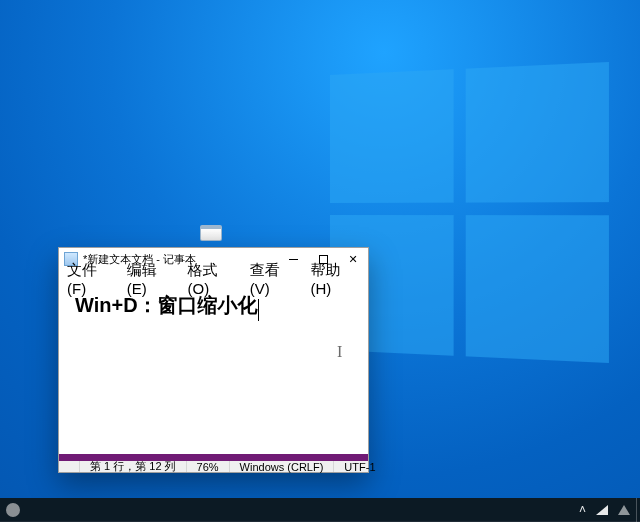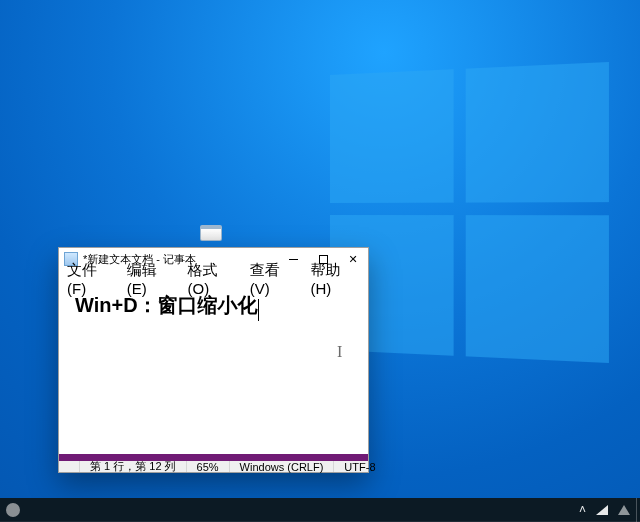--- a/index.html
+++ b/index.html
@@ -197,23 +197,23 @@
     <span class="menu-item">格式(O)</span>
     <span class="menu-item">查看(V)</span>
     <span class="menu-item">帮助(H)</span>
   </div>
 
   <div class="editor"><span>Win+D：窗口缩小化</span><span class="caret"></span></div>
 
   <div class="statusbar">
     <span class="cell grow"></span>
     <span class="cell">第 1 行，第 12 列</span>
-    <span class="cell">65%</span>
+    <span class="cell">76%</span>
     <span class="cell">Windows (CRLF)</span>
-    <span class="cell">UTF-8</span>
+    <span class="cell">UTF-1</span>
   </div>
 </div>
 
 <div class="text-cursor">I</div>
 
 <div class="taskbar">
   <div class="start-dot"></div>
   <div style="display:flex; align-items:center;">
     <div class="tray">
       <span class="tray-icon chevron"></span>

